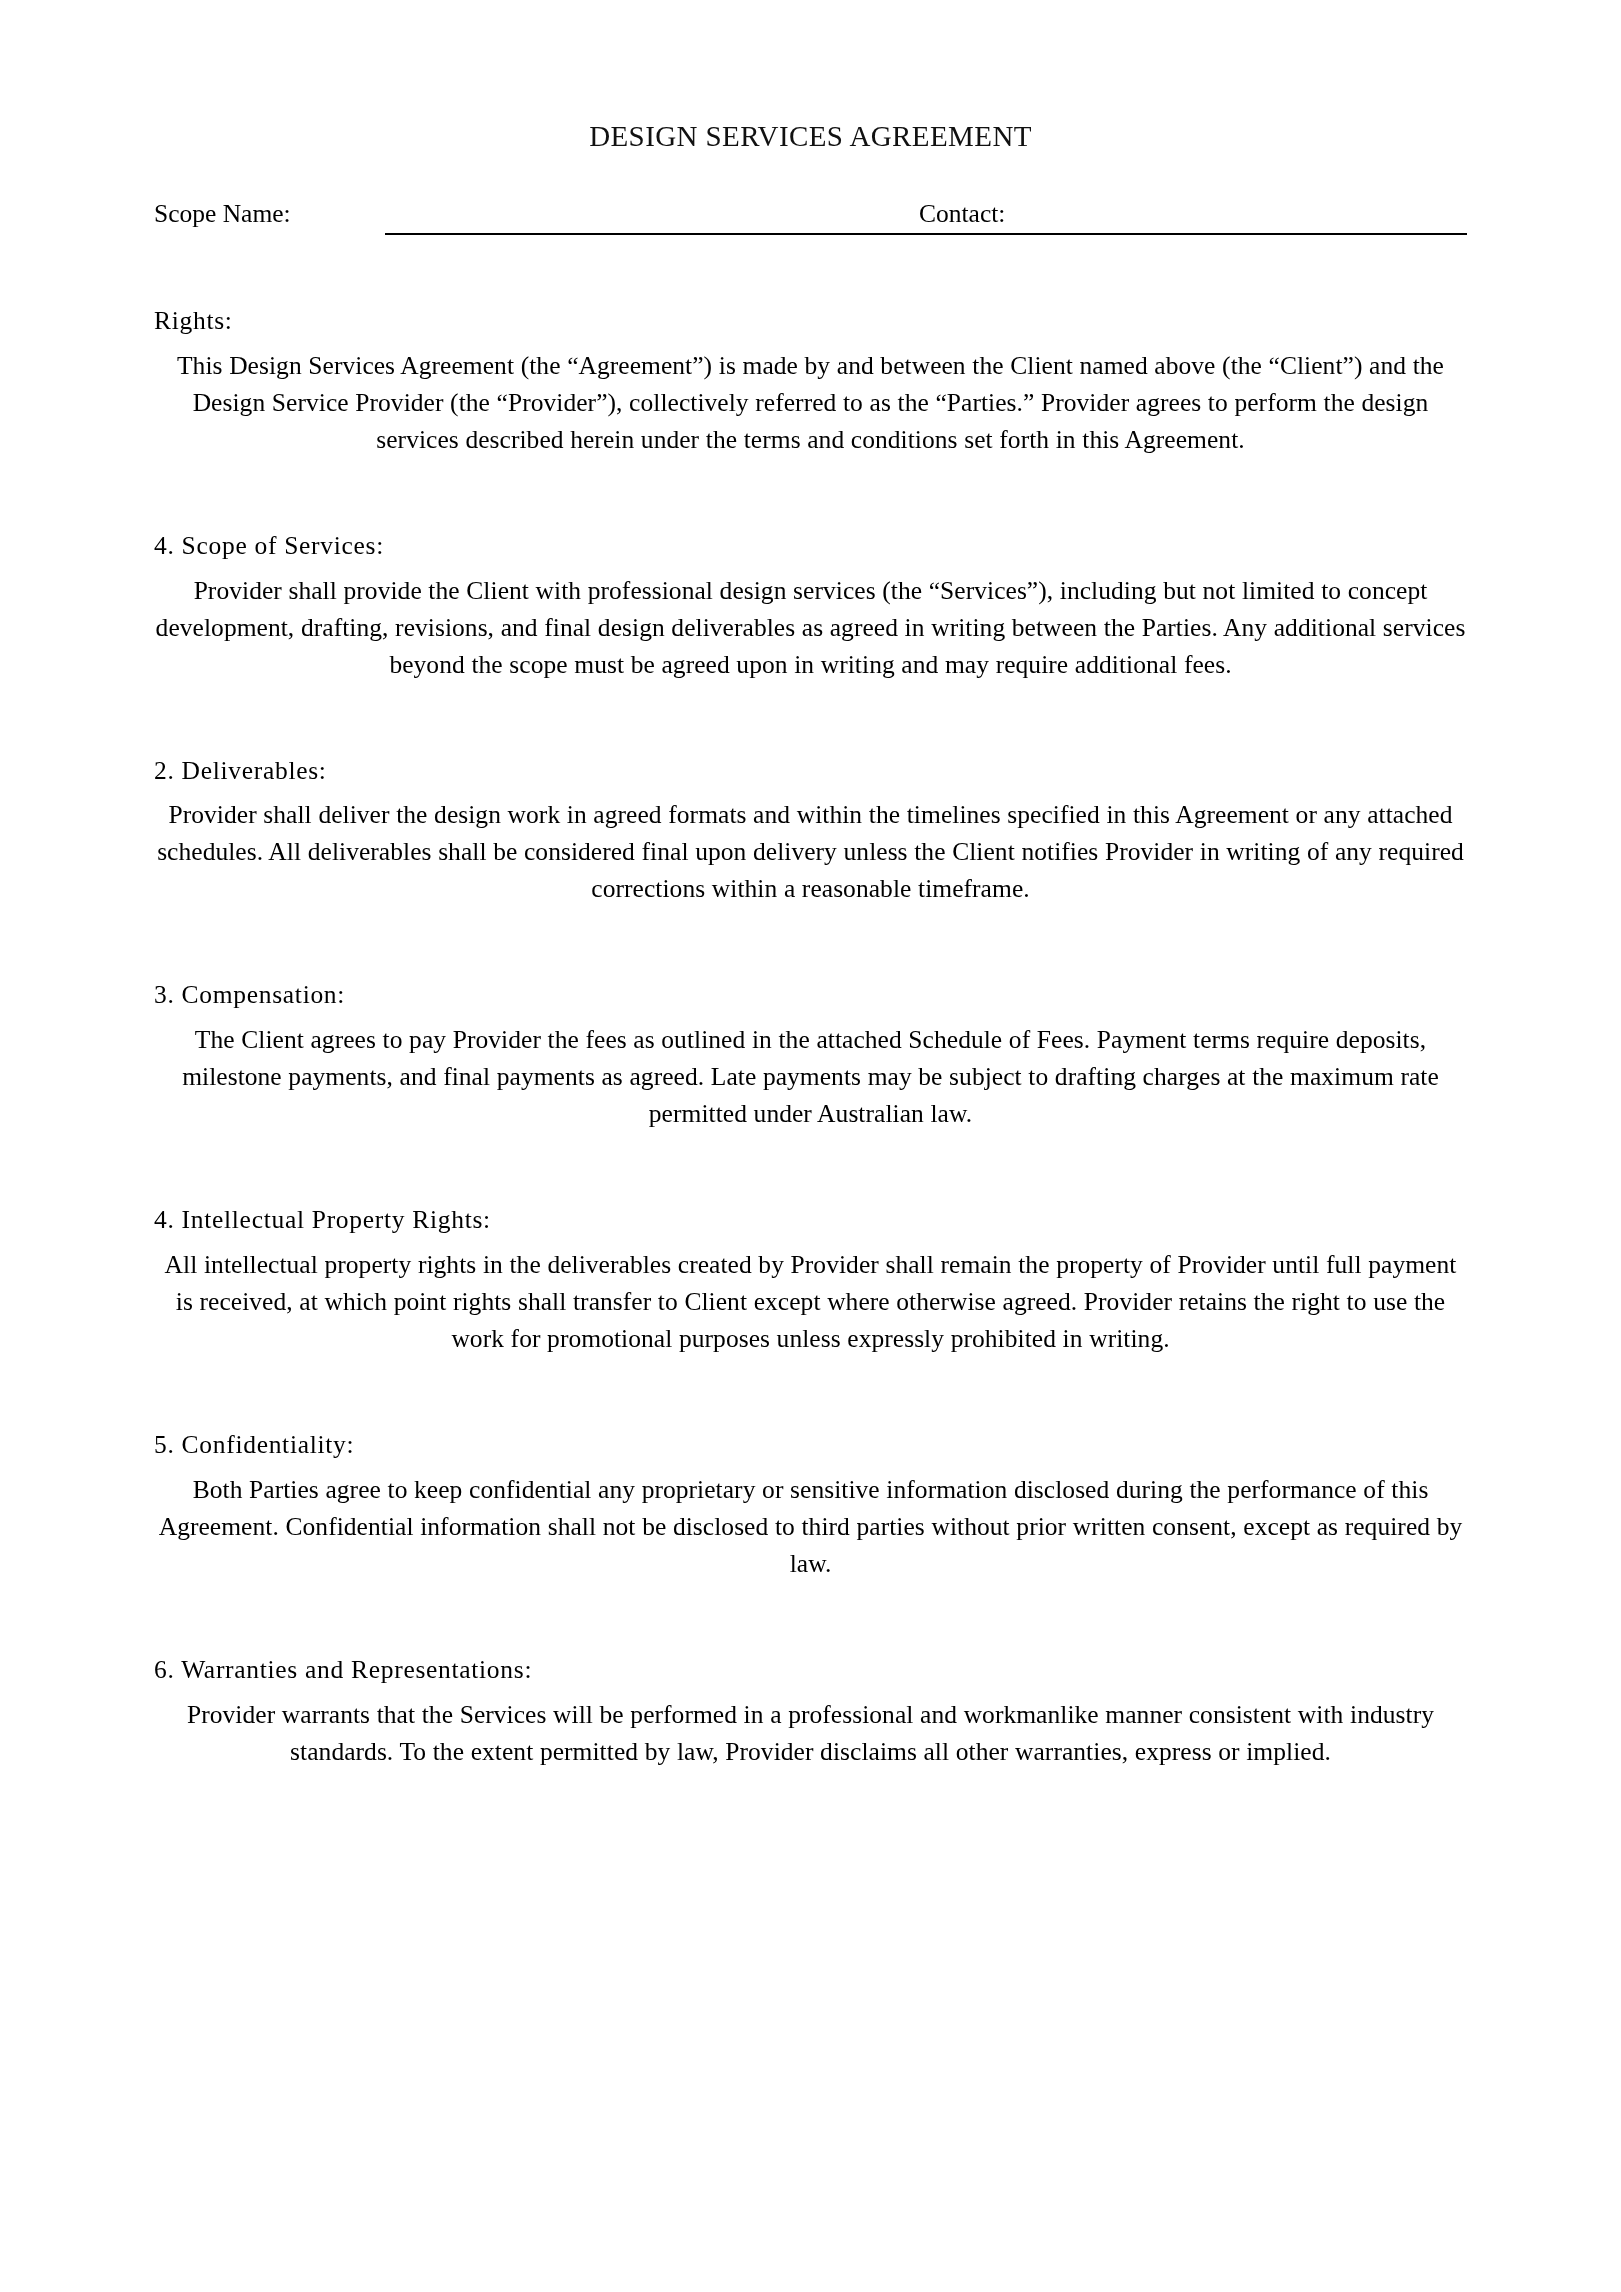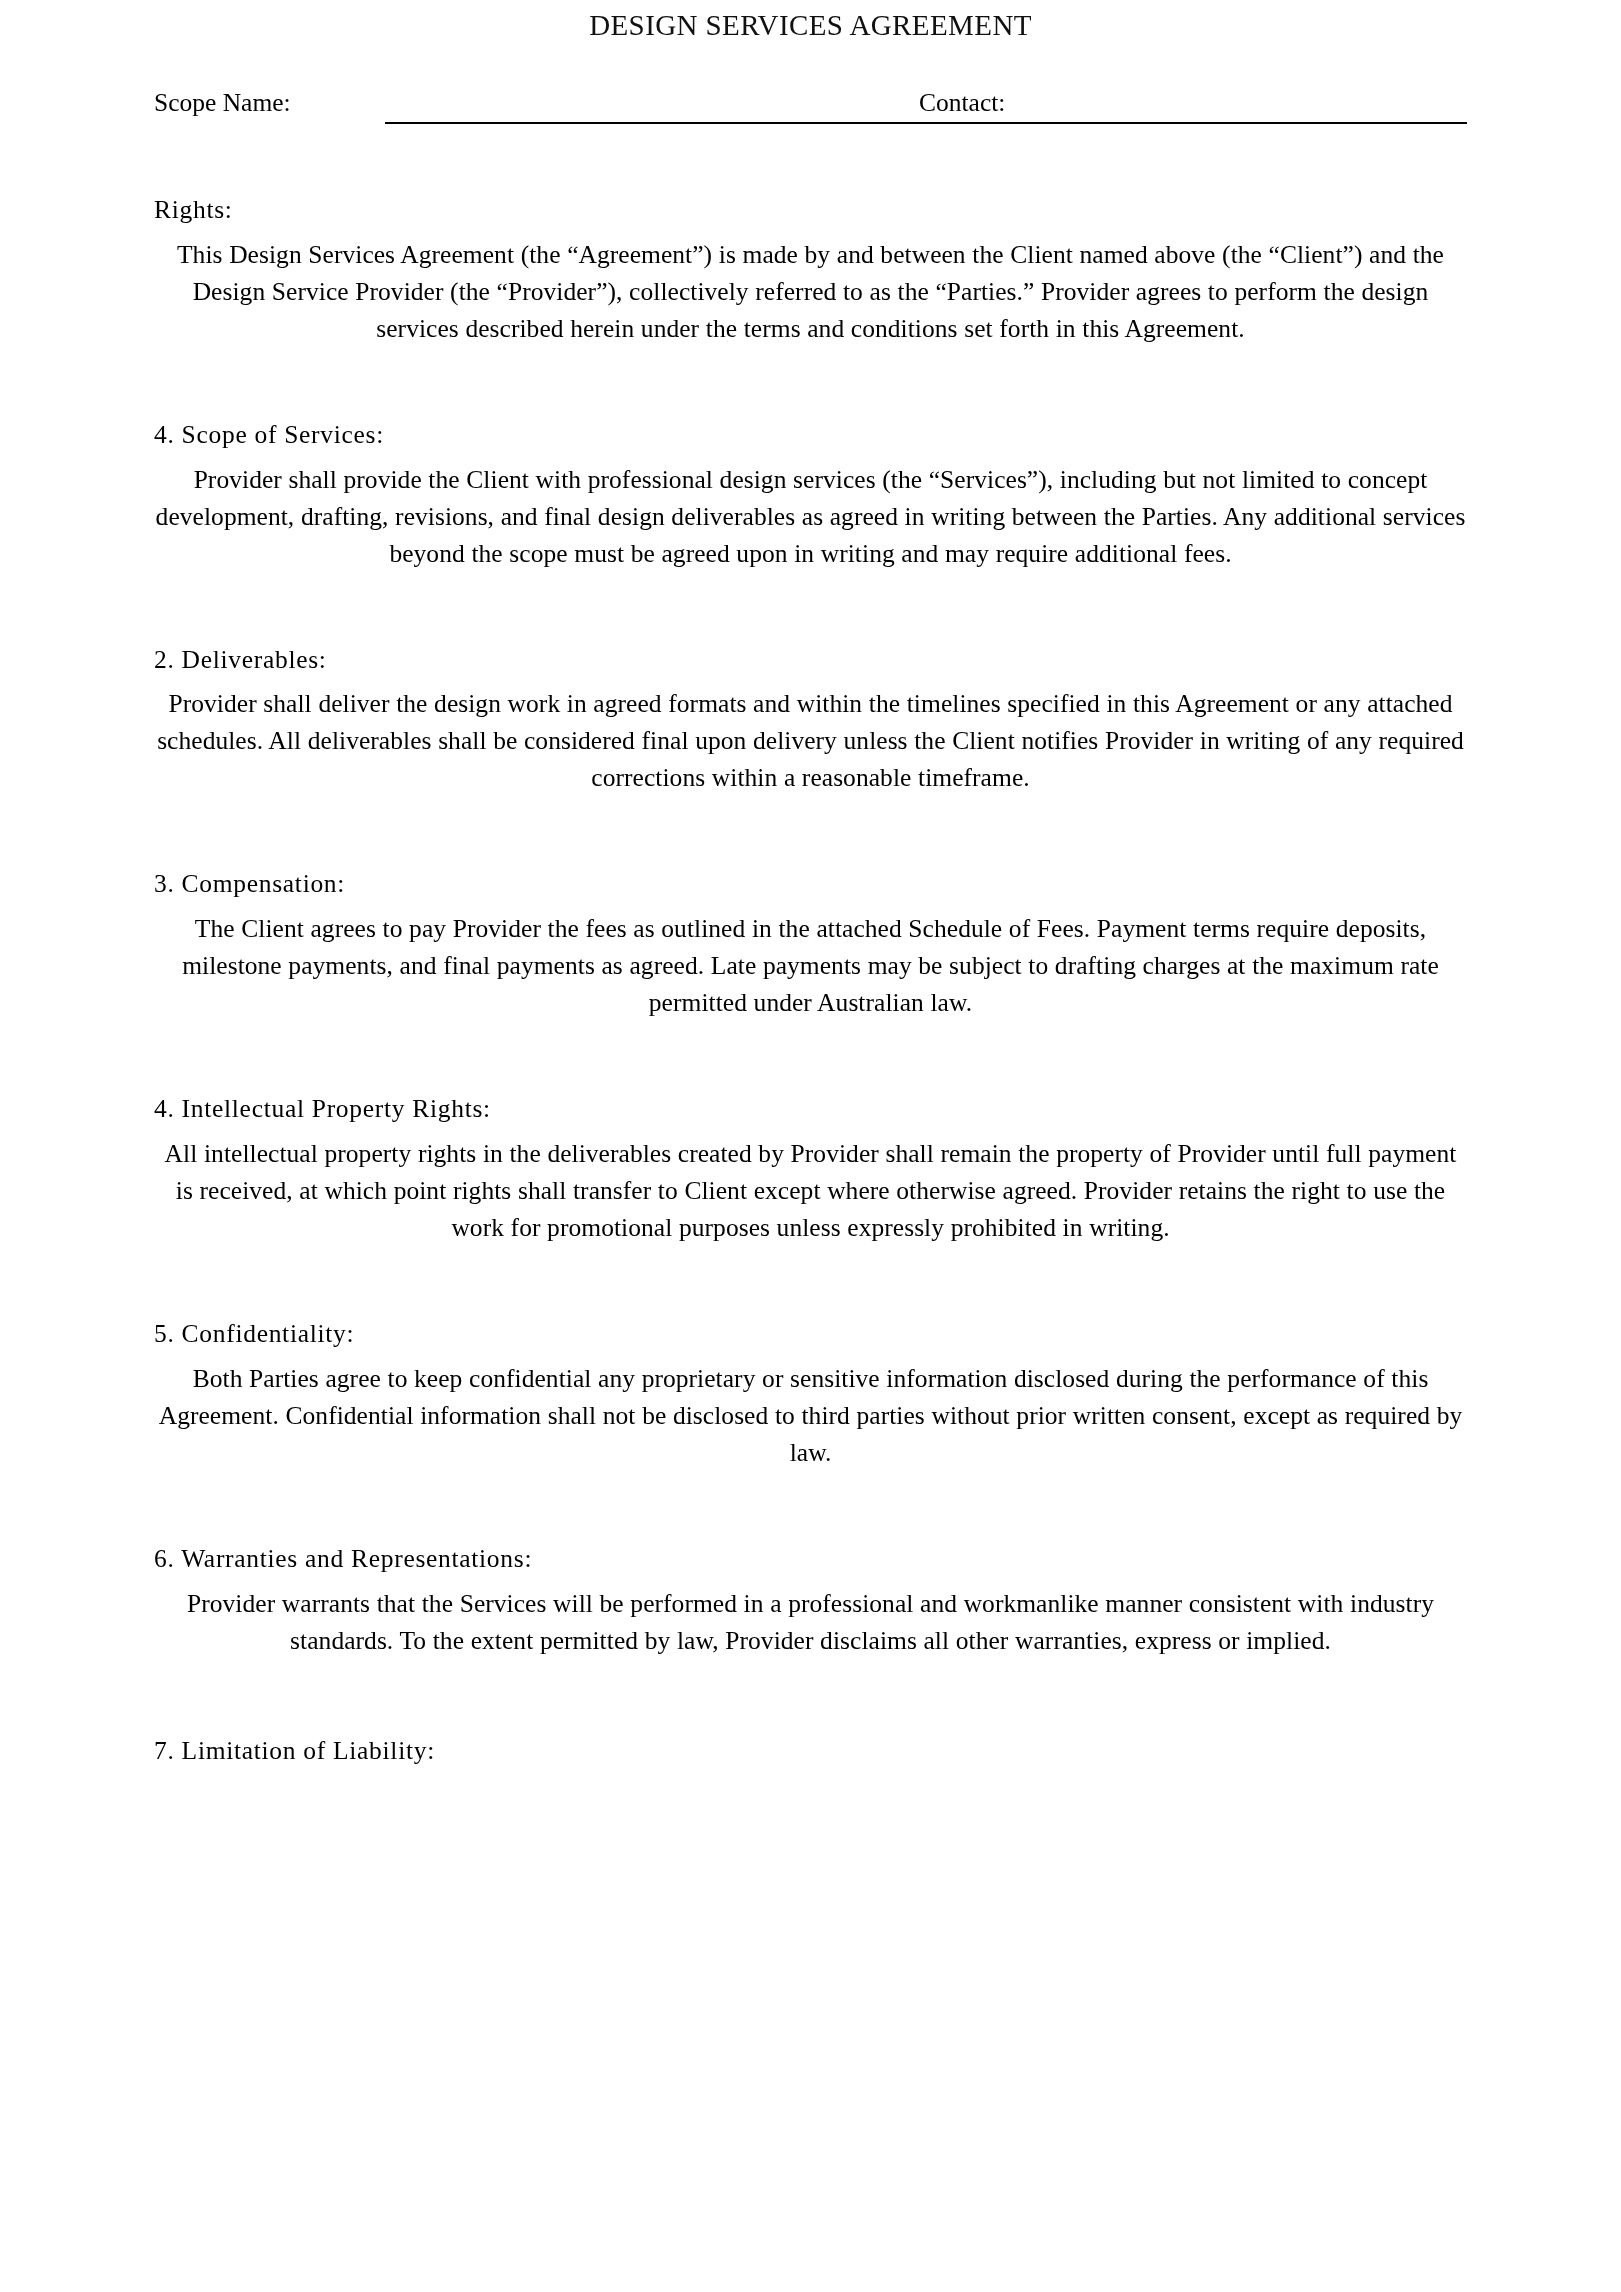--- a/index.html
+++ b/index.html
@@ -27,21 +27,22 @@
     top: 0;
     width: 1313px;
   }
 
   .doc-title {
     text-align: center;
     font-size: 29px;
     line-height: 37px;
     font-weight: normal;
     letter-spacing: 0.4px;
-    margin: 7px;
+    margin: 0;
+    padding-top: 118px;
     color: #111111;
   }
 
   .field-row {
     position: relative;
     margin-top: 43px;
     height: 45px;
   }
 
   .field-label {
@@ -145,19 +146,16 @@
     <div class="section gap-lg">
       <p class="section-heading">5. Confidentiality:</p>
       <p class="section-para">Both Parties agree to keep confidential any proprietary or sensitive information disclosed during the performance of this Agreement. Confidential information shall not be disclosed to third parties without prior written consent, except as required by law.</p>
     </div>
 
     <div class="section gap-lg">
       <p class="section-heading">6. Warranties and Representations:</p>
       <p class="section-para">Provider warrants that the Services will be performed in a professional and workmanlike manner consistent with industry standards. To the extent permitted by law, Provider disclaims all other warranties, express or implied.</p>
     </div>
 
-    <div class="section trailing">
-      <p class="section-heading">7. Limitation of Liability:</p>
-    </div>
 
   </div>
 </div>
 
 
 </body></html>

